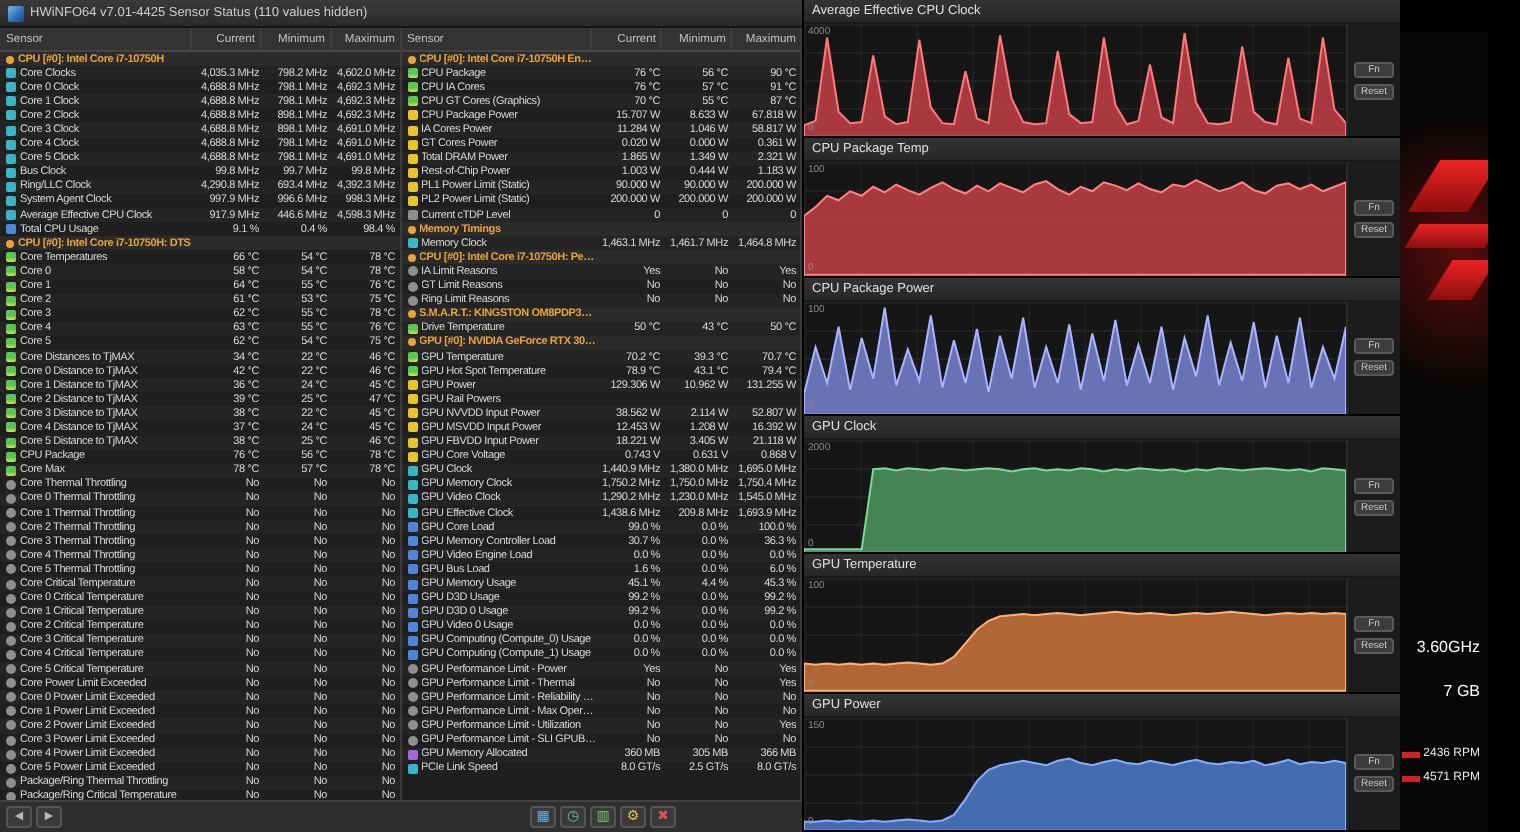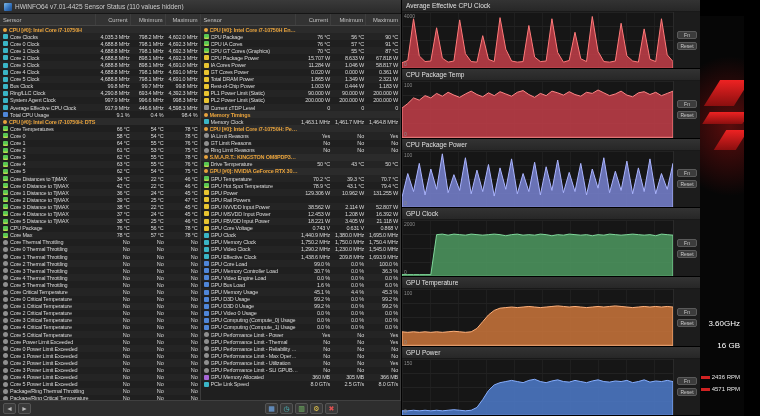--- a/index.html
+++ b/index.html
@@ -991,21 +991,21 @@
       </div>
     </div>
   </div>
 
 <div class="desktop">
   <div class="glow"></div>
   <div class="slash s1"></div>
   <div class="slash s2"></div>
   <div class="slash s3"></div>
   <div class="dstat d-freq">3.60GHz</div>
-  <div class="dstat d-ram">16 GB</div>
+  <div class="dstat d-ram">7 GB</div>
   <div class="fan f1">
     <span class="fanbar"></span>
     <span>2436 RPM</span>
   </div>
   <div class="fan f2">
     <span class="fanbar"></span>
     <span>4571 RPM</span>
   </div>
 </div>
 

